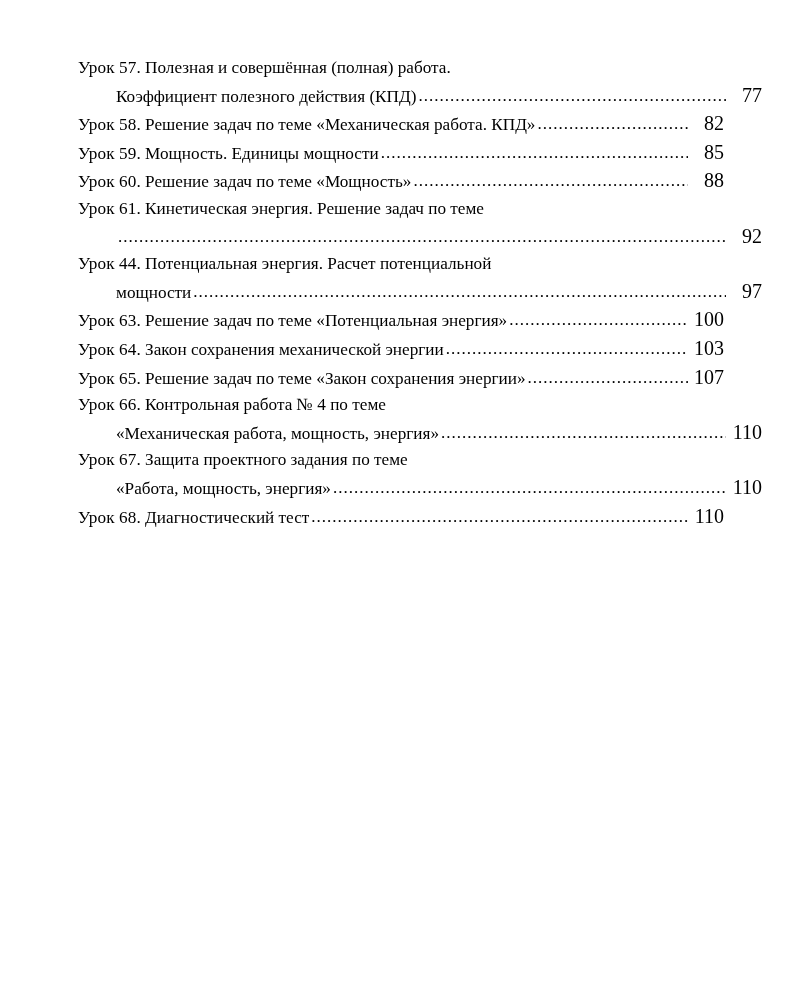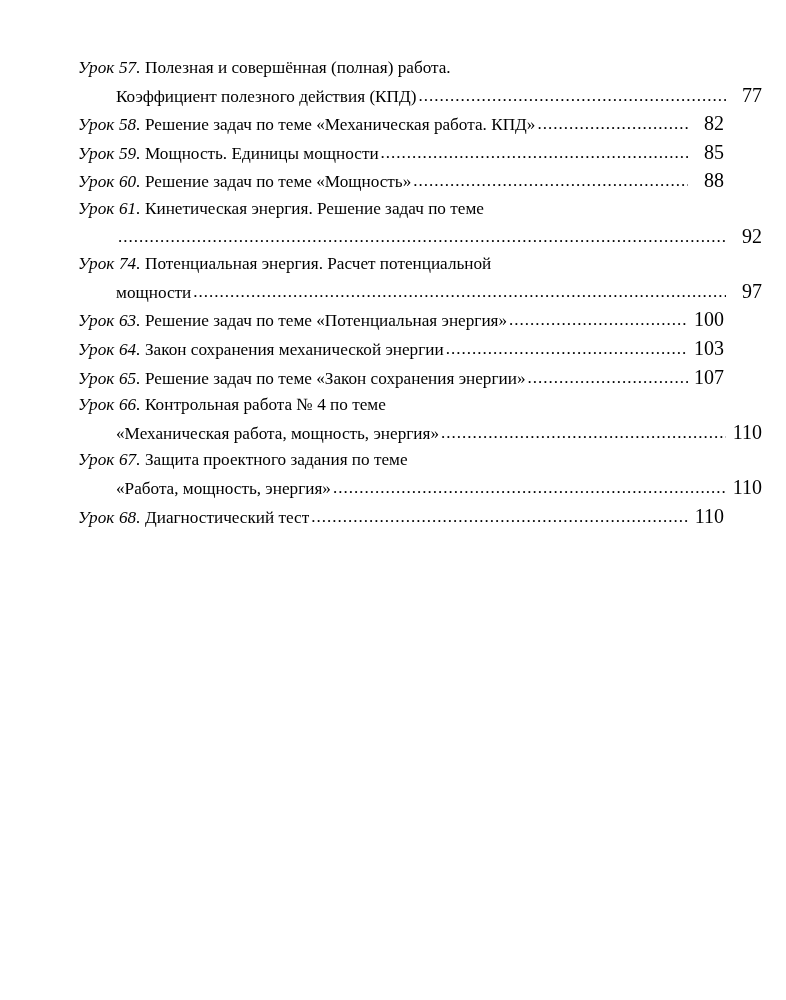--- a/index.html
+++ b/index.html
@@ -39,21 +39,20 @@
     display: flex;
     align-items: baseline;
     width: 100%;
     white-space: nowrap;
   }
   .toc-line.cont {
     padding-left: 38px;
     justify-content: space-between;
   }
   .label {
-    font-style: italic;
     font-weight: 400;
     letter-spacing: 0.1px;
     flex: 0 0 auto;
   }
   .title {
     flex: 0 0 auto;
   }
   .leader {
     flex: 1 1 auto;
     overflow: hidden;
@@ -111,21 +110,21 @@
         <span class="lines">
           <div class="toc-line"><span class="label">Урок 61.</span>&nbsp;<span class="title">Кинетическая энергия. Решение задач по теме</span><span class="nolead"></span></div>
           <div class="toc-line cont">
             <span class="leader"></span>
             <span class="pageno">92</span>
           </div>
         </span>
       </div>
       <div class="toc-entry">
         <span class="lines">
-          <div class="toc-line"><span class="label">Урок 74.</span>&nbsp;<span class="title">Потенциальная энергия. Расчет потенциальной</span><span class="nolead"></span></div>
+          <div class="toc-line"><span class="label">Урок 44.</span>&nbsp;<span class="title">Потенциальная энергия. Расчет потенциальной</span><span class="nolead"></span></div>
           <div class="toc-line cont">
             <span class="title">мощности</span>
             <span class="leader"></span>
             <span class="pageno">97</span>
           </div>
         </span>
       </div>
       <div class="toc-entry">
         <span class="lines">
           <div class="toc-line"><span class="label">Урок 63.</span>&nbsp;<span class="title">Решение задач по теме «Потенциальная энергия»</span><span class="leader"></span><span class="pageno">100</span></div>

